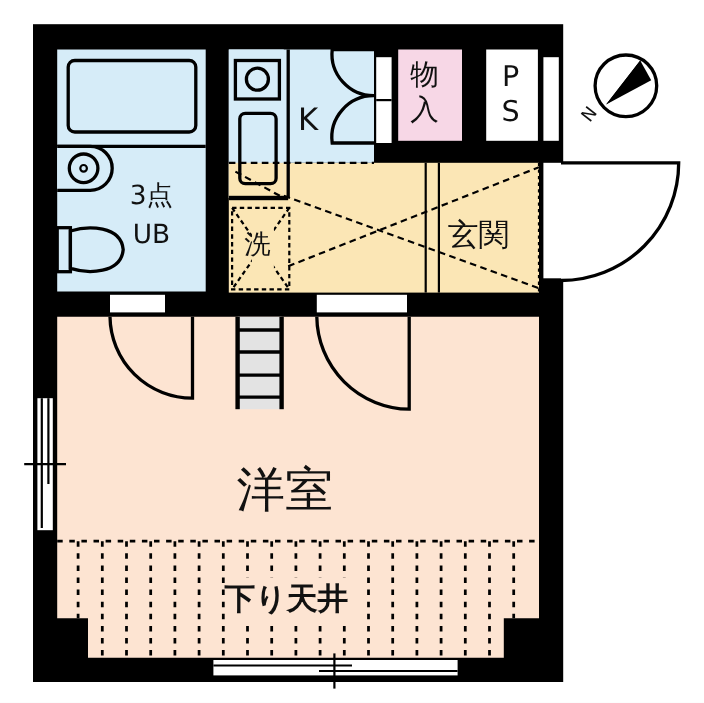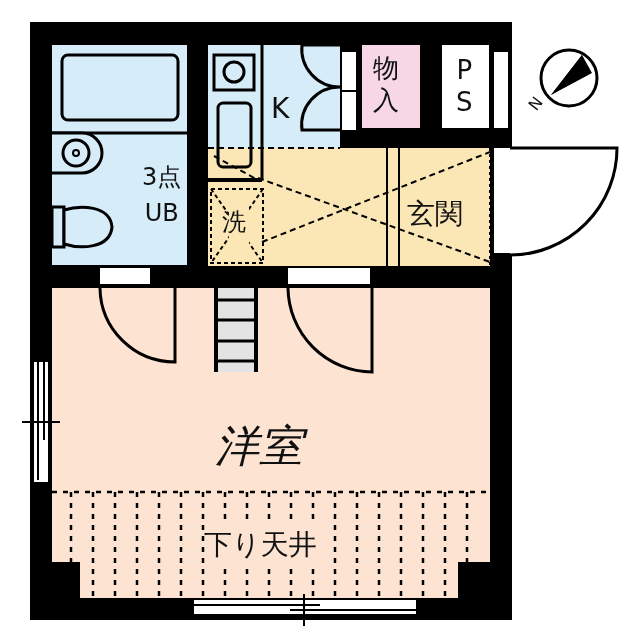--- a/index.html
+++ b/index.html
@@ -116,30 +116,30 @@
     <line x1="304" y1="594" x2="304" y2="626" stroke="#000" stroke-width="2"></line>
   </g>
 
   <g>
     <circle cx="569" cy="78" r="28" fill="#fff" stroke="#000" stroke-width="3"></circle>
     <polygon points="551,95 582,55 586,72 590,70" fill="#000"></polygon>
     <polygon points="551,95 582,55 592,73" fill="#000"></polygon>
   </g>
 </svg>
 
-<div class="lbl v" style="left:118px;top:165px;font-size:24px;margin-left:24px;">
+<div class="lbl v" style="left:118px;top:165px;font-size:24px;">
   <span>3点</span>
   <span style="margin-top:12px;text-align:center;">UB</span>
 </div>
 <div class="lbl" style="left:271px;top:95px;font-size:28px;">K</div>
 <div class="lbl v" style="left:373px;top:55px;font-size:26px;">
   <span>物</span>
   <span style="margin-top:6px;">入</span>
 </div>
 <div class="lbl v" style="left:456px;top:57px;font-size:26px;">
   <span>P</span>
   <span style="margin-top:6px;">S</span>
 </div>
 <div class="lbl" style="left:222px;top:210px;font-size:24px;">洗</div>
 <div class="lbl" style="left:407px;top:200px;font-size:28px;">玄関</div>
-<div class="lbl" style="left:215px;top:424px;font-size:44px;font-style:italic;">洋室</div>
-<div class="lbl" style="left:204px;top:531px;font-size:28px;">下り天井</div>
+<div class="lbl" style="left:215px;top:424px;font-size:44px;">洋室</div>
+<div class="lbl" style="left:204px;top:531px;font-size:28px;font-weight:bold;">下り天井</div>
 <div class="lbl" style="left:530px;top:96px;font-size:16px;transform:rotate(-52deg);">N</div>
 
 </body></html>

